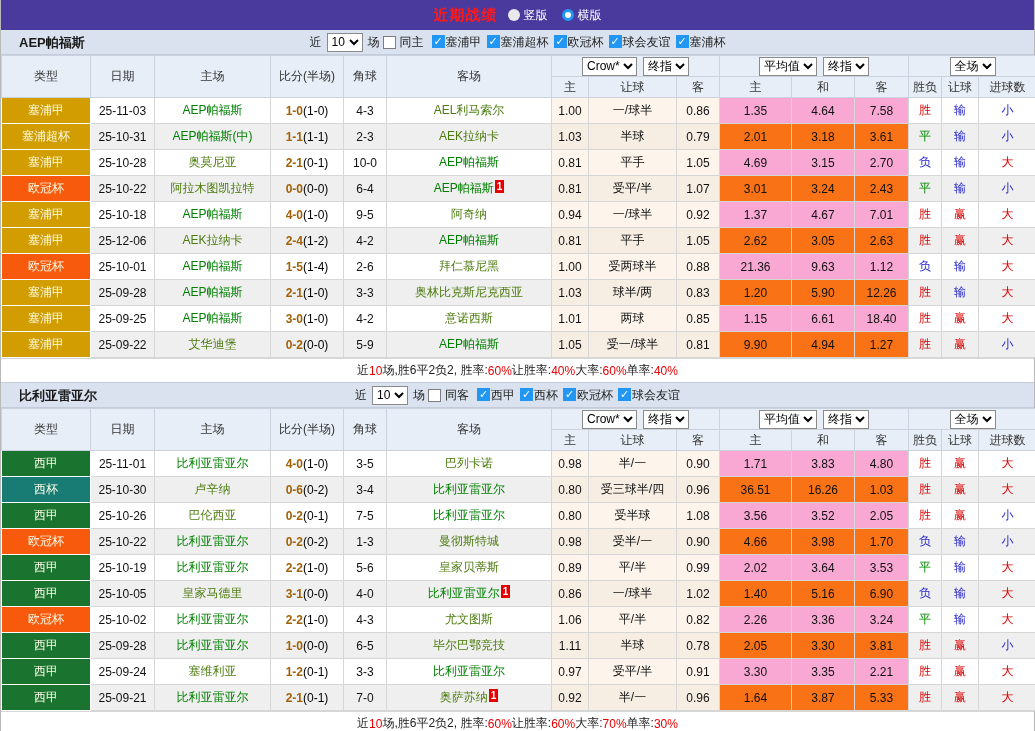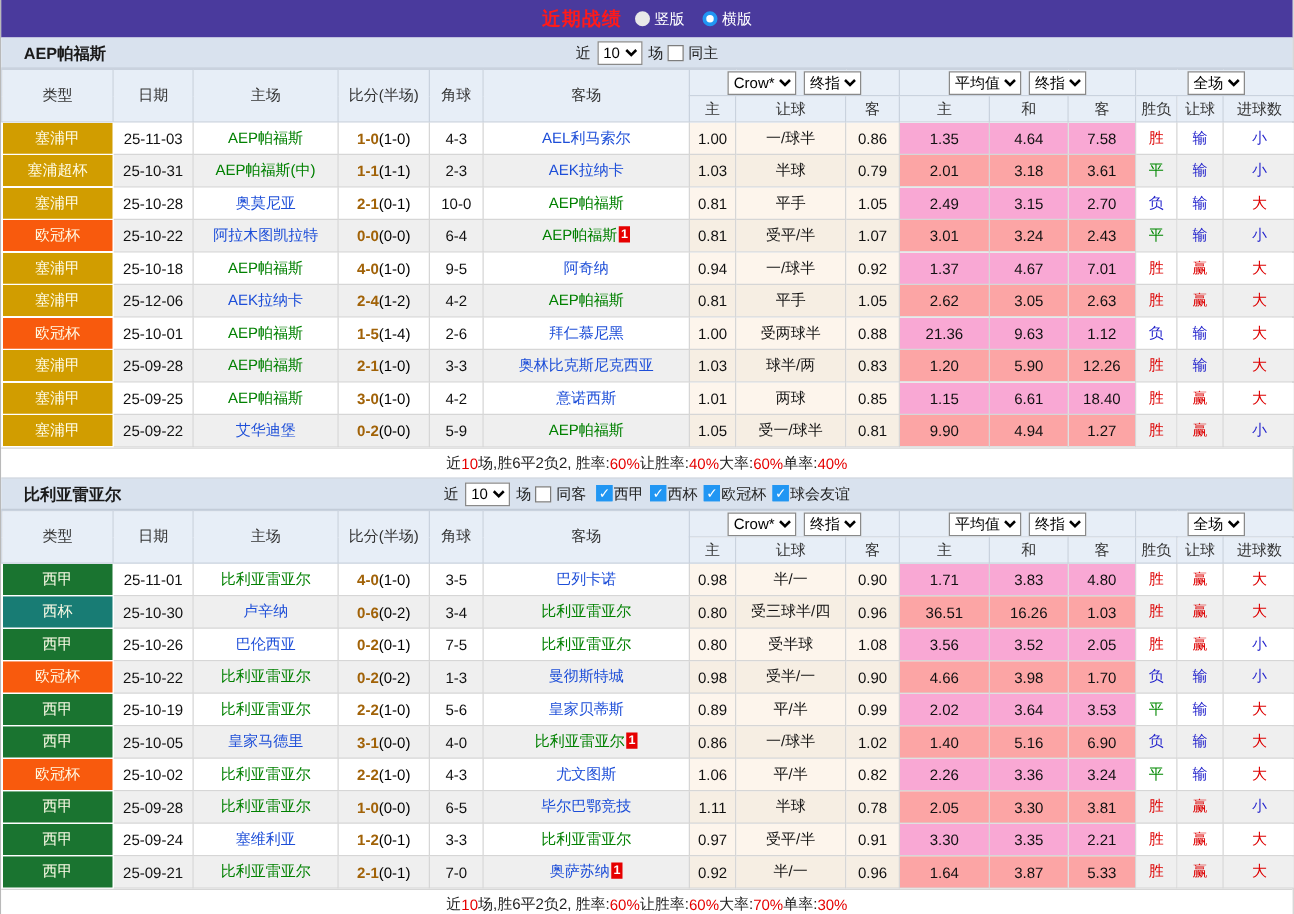--- a/index.html
+++ b/index.html
@@ -28,23 +28,23 @@
   table { width:1035px; table-layout:fixed; border-collapse:collapse; font-size:12px; }
   th, td { border:1px solid #d6d6d6; text-align:center; overflow:hidden; white-space:nowrap; }
   thead th { background:#e7eef7; border-color:#c9d2de; font-weight:normal; color:#333; height:21px; }
   thead select { font-size:12px; height:19px; border:1px solid #8a8a8a; background:#fff; margin:0 3px; }
   tbody td { height:26px; color:#111; }
   tr.odd td { background:#fff; }
   tr.even td { background:#efefef; }
   tr.odd td.crow { background:#fdf5ec; }
   tr.even td.crow { background:#f6eee3; }
   tr.odd td.avgc { background:#f9a8d4; }
-  tr.even td.avgc { background:#fca5a5; }
+  tr.even td.avgc { background:#f97316; }
   td.c-type { color:#fffde8; font-size:12px; border-color:#fff; }
-  .team { color:#1d4ed8; }
+  .team { color:#4d7c0f; }
   .team.focal { color:#008000; cursor:pointer; }
   .s-main { color:#a16207; font-weight:bold; }
   .s-half { color:#000000; }
   .sup-badge { display:inline-block; background:#e60000; color:#fff; font-size:10px; font-weight:bold; line-height:13px; padding:0 2px; margin-left:1px; vertical-align:2px; }
   .t-red { color:#dd0000; }
   .t-blue { color:#2323cc; }
   .t-green { color:#008800; }
 
   
   .summary { height:25px; display:flex; align-items:center; justify-content:center; font-size:12px; background:#fff; border-top:1px solid #d6d6d6; border-bottom:1px solid #c3ccd8; }
@@ -73,20 +73,21 @@
   <div>
   <div class="section">
     <div class="sec-head">
       <span class="sec-title">AEP帕福斯</span>
       <span class="filters">
         <span>近</span>
         <select><option>10</option></select>
         <span>场</span>
         <span class="cb"></span>
         <span>同主</span>
+        <span class="lg-wrap"><span class="lg-item"><span class="cb on"></span><span>塞浦甲</span></span><span class="lg-item"><span class="cb on"></span><span>塞浦超杯</span></span><span class="lg-item"><span class="cb on"></span><span>欧冠杯</span></span><span class="lg-item"><span class="cb on"></span><span>球会友谊</span></span><span class="lg-item"><span class="cb on"></span><span>塞浦杯</span></span></span>
       </span>
     </div>
     <table>
       <colgroup>
         <col style="width:89px">
             <col style="width:64px">
             <col style="width:116px">
             <col style="width:73px">
             <col style="width:43px">
             <col style="width:165px">
@@ -168,21 +169,21 @@
             <tr class="odd">
               <td class="c-type" style="background: rgb(209, 157, 0);">塞浦甲</td>
               <td class="c-date">25-10-28</td>
               <td><span class="team">奥莫尼亚</span></td>
               <td><span class="s-main">2-1</span><span class="s-half">(0-1)</span></td>
               <td>10-0</td>
               <td><span class="team focal">AEP帕福斯</span></td>
               <td class="crow">0.81</td>
               <td class="crow">平手</td>
               <td class="crow">1.05</td>
-              <td class="avgc">2.49</td>
+              <td class="avgc">4.69</td>
               <td class="avgc">3.15</td>
               <td class="avgc">2.70</td>
               <td class="t-blue">负</td>
               <td class="t-blue">输</td>
               <td class="t-red">大</td>
             </tr>
             <tr class="even">
               <td class="c-type" style="background: rgb(248, 90, 13);">欧冠杯</td>
               <td class="c-date">25-10-22</td>
               <td><span class="team">阿拉木图凯拉特</span></td>

